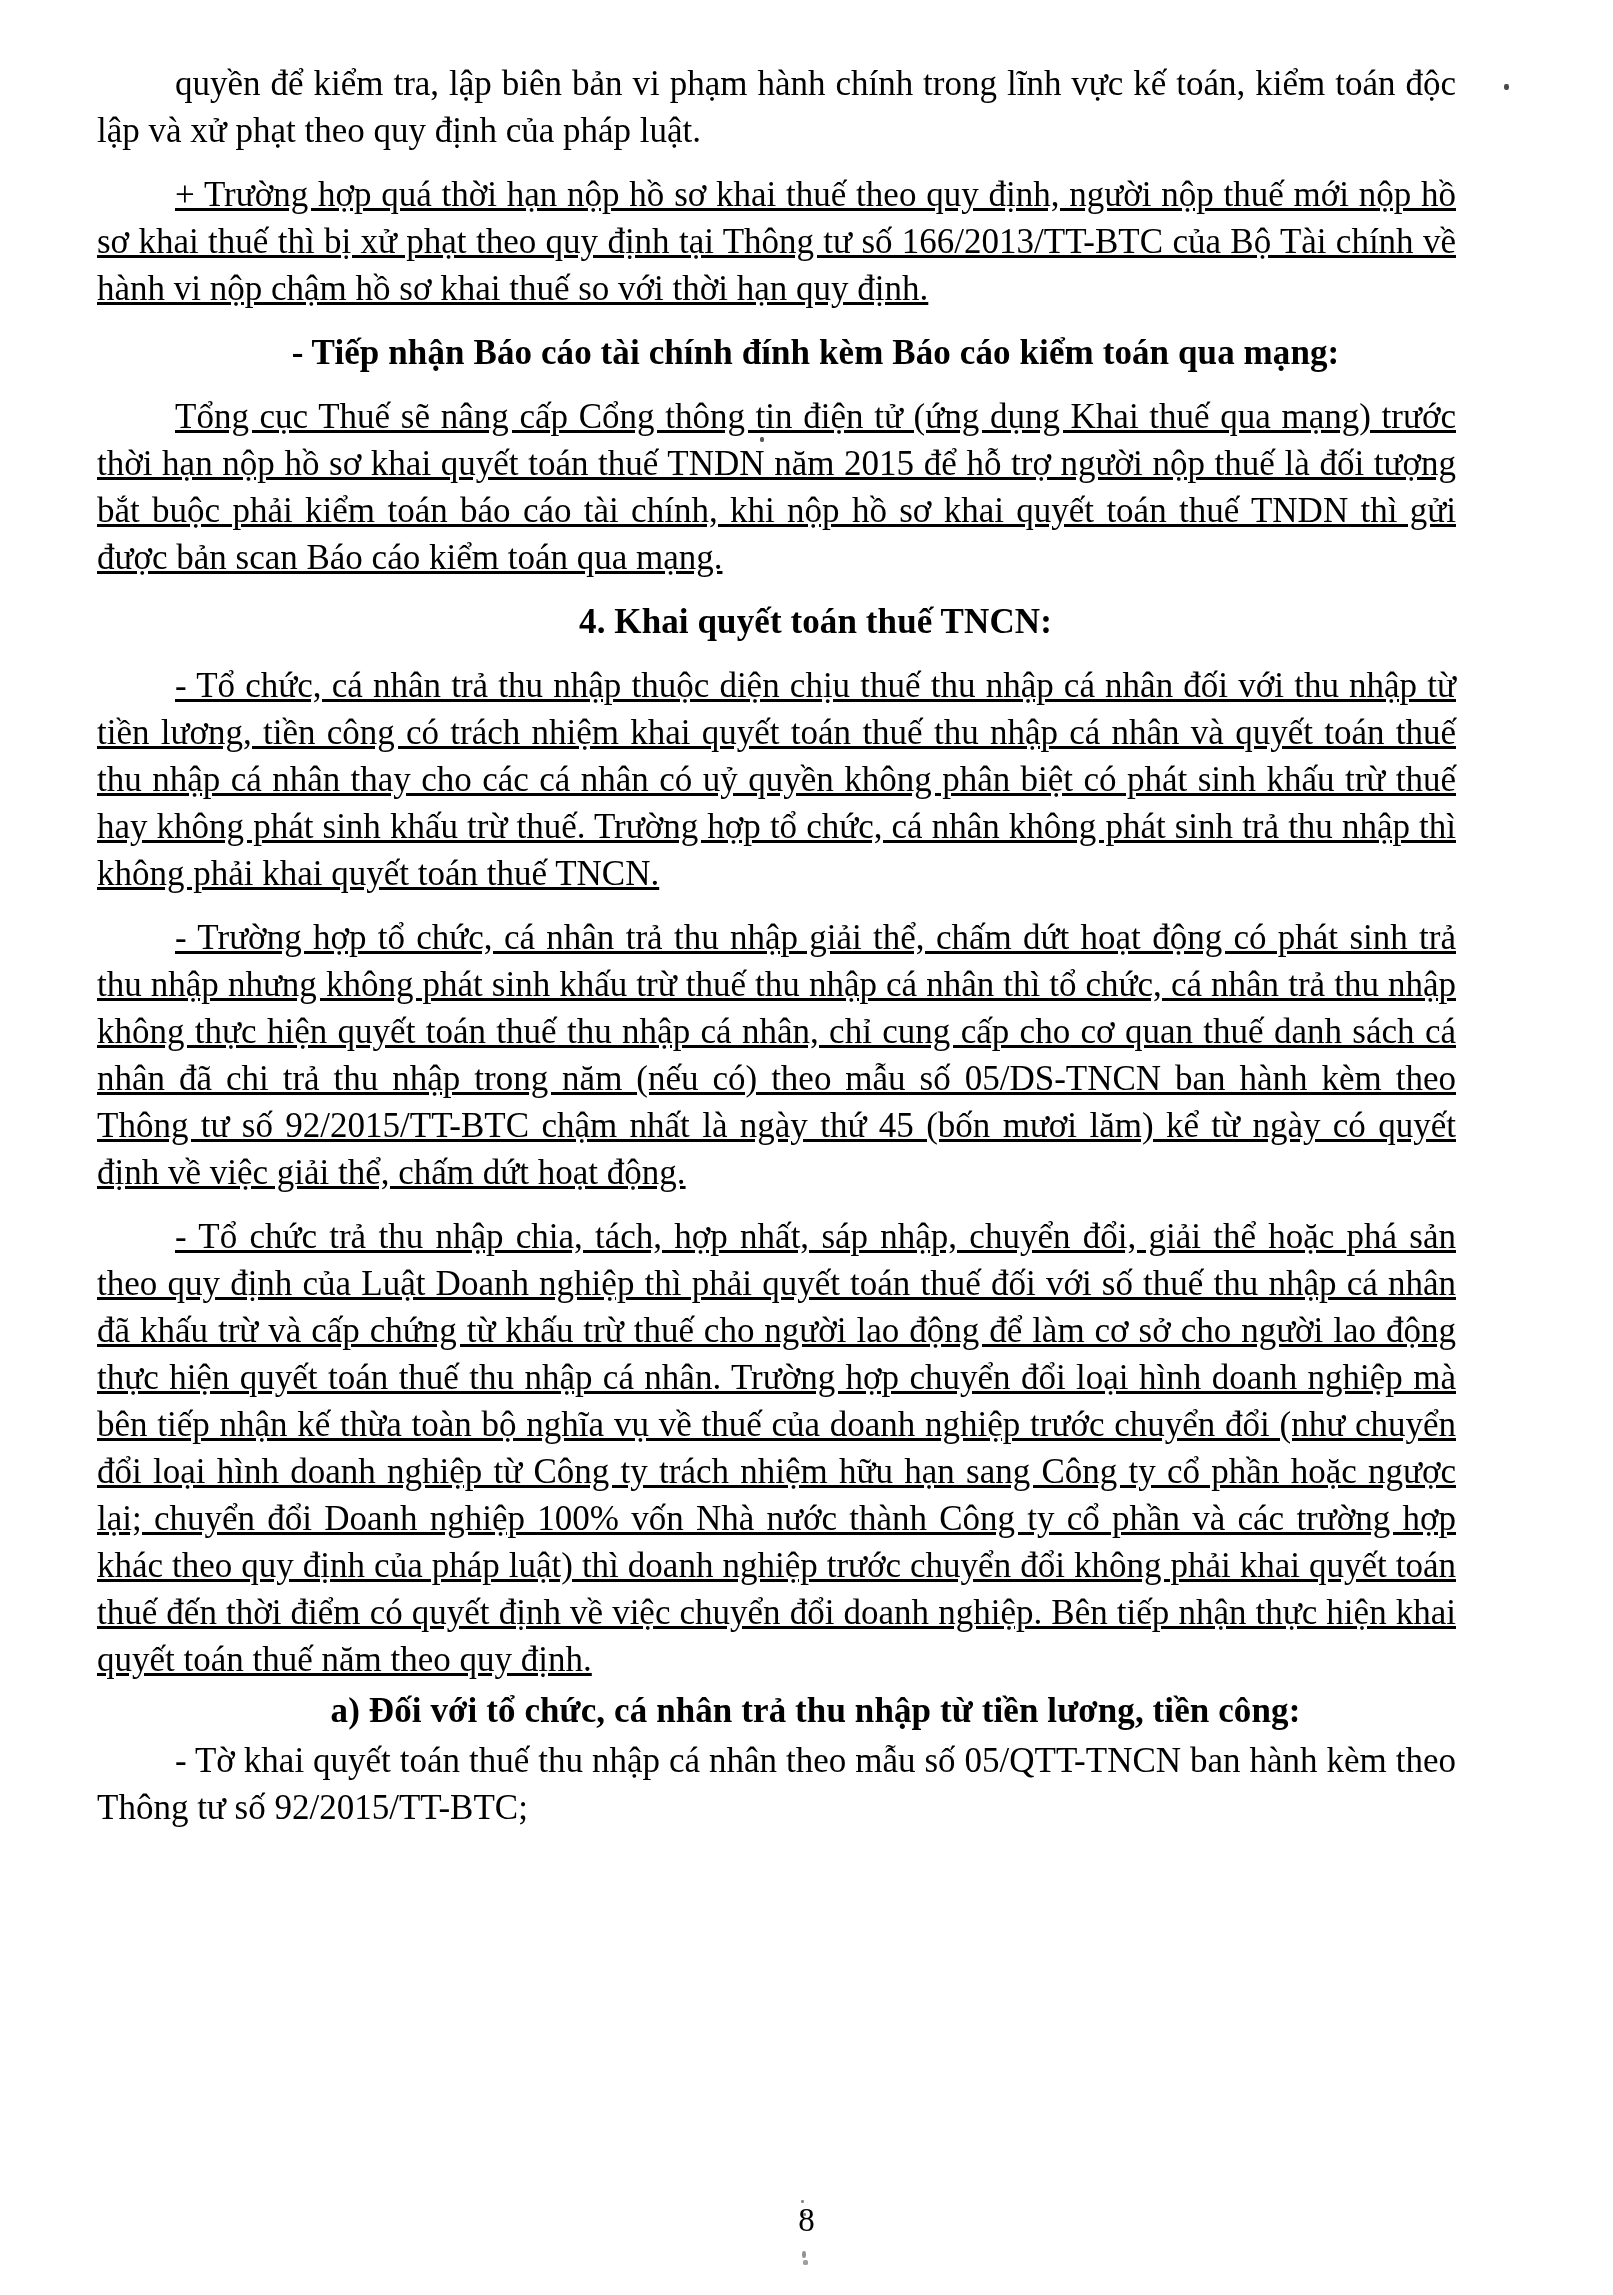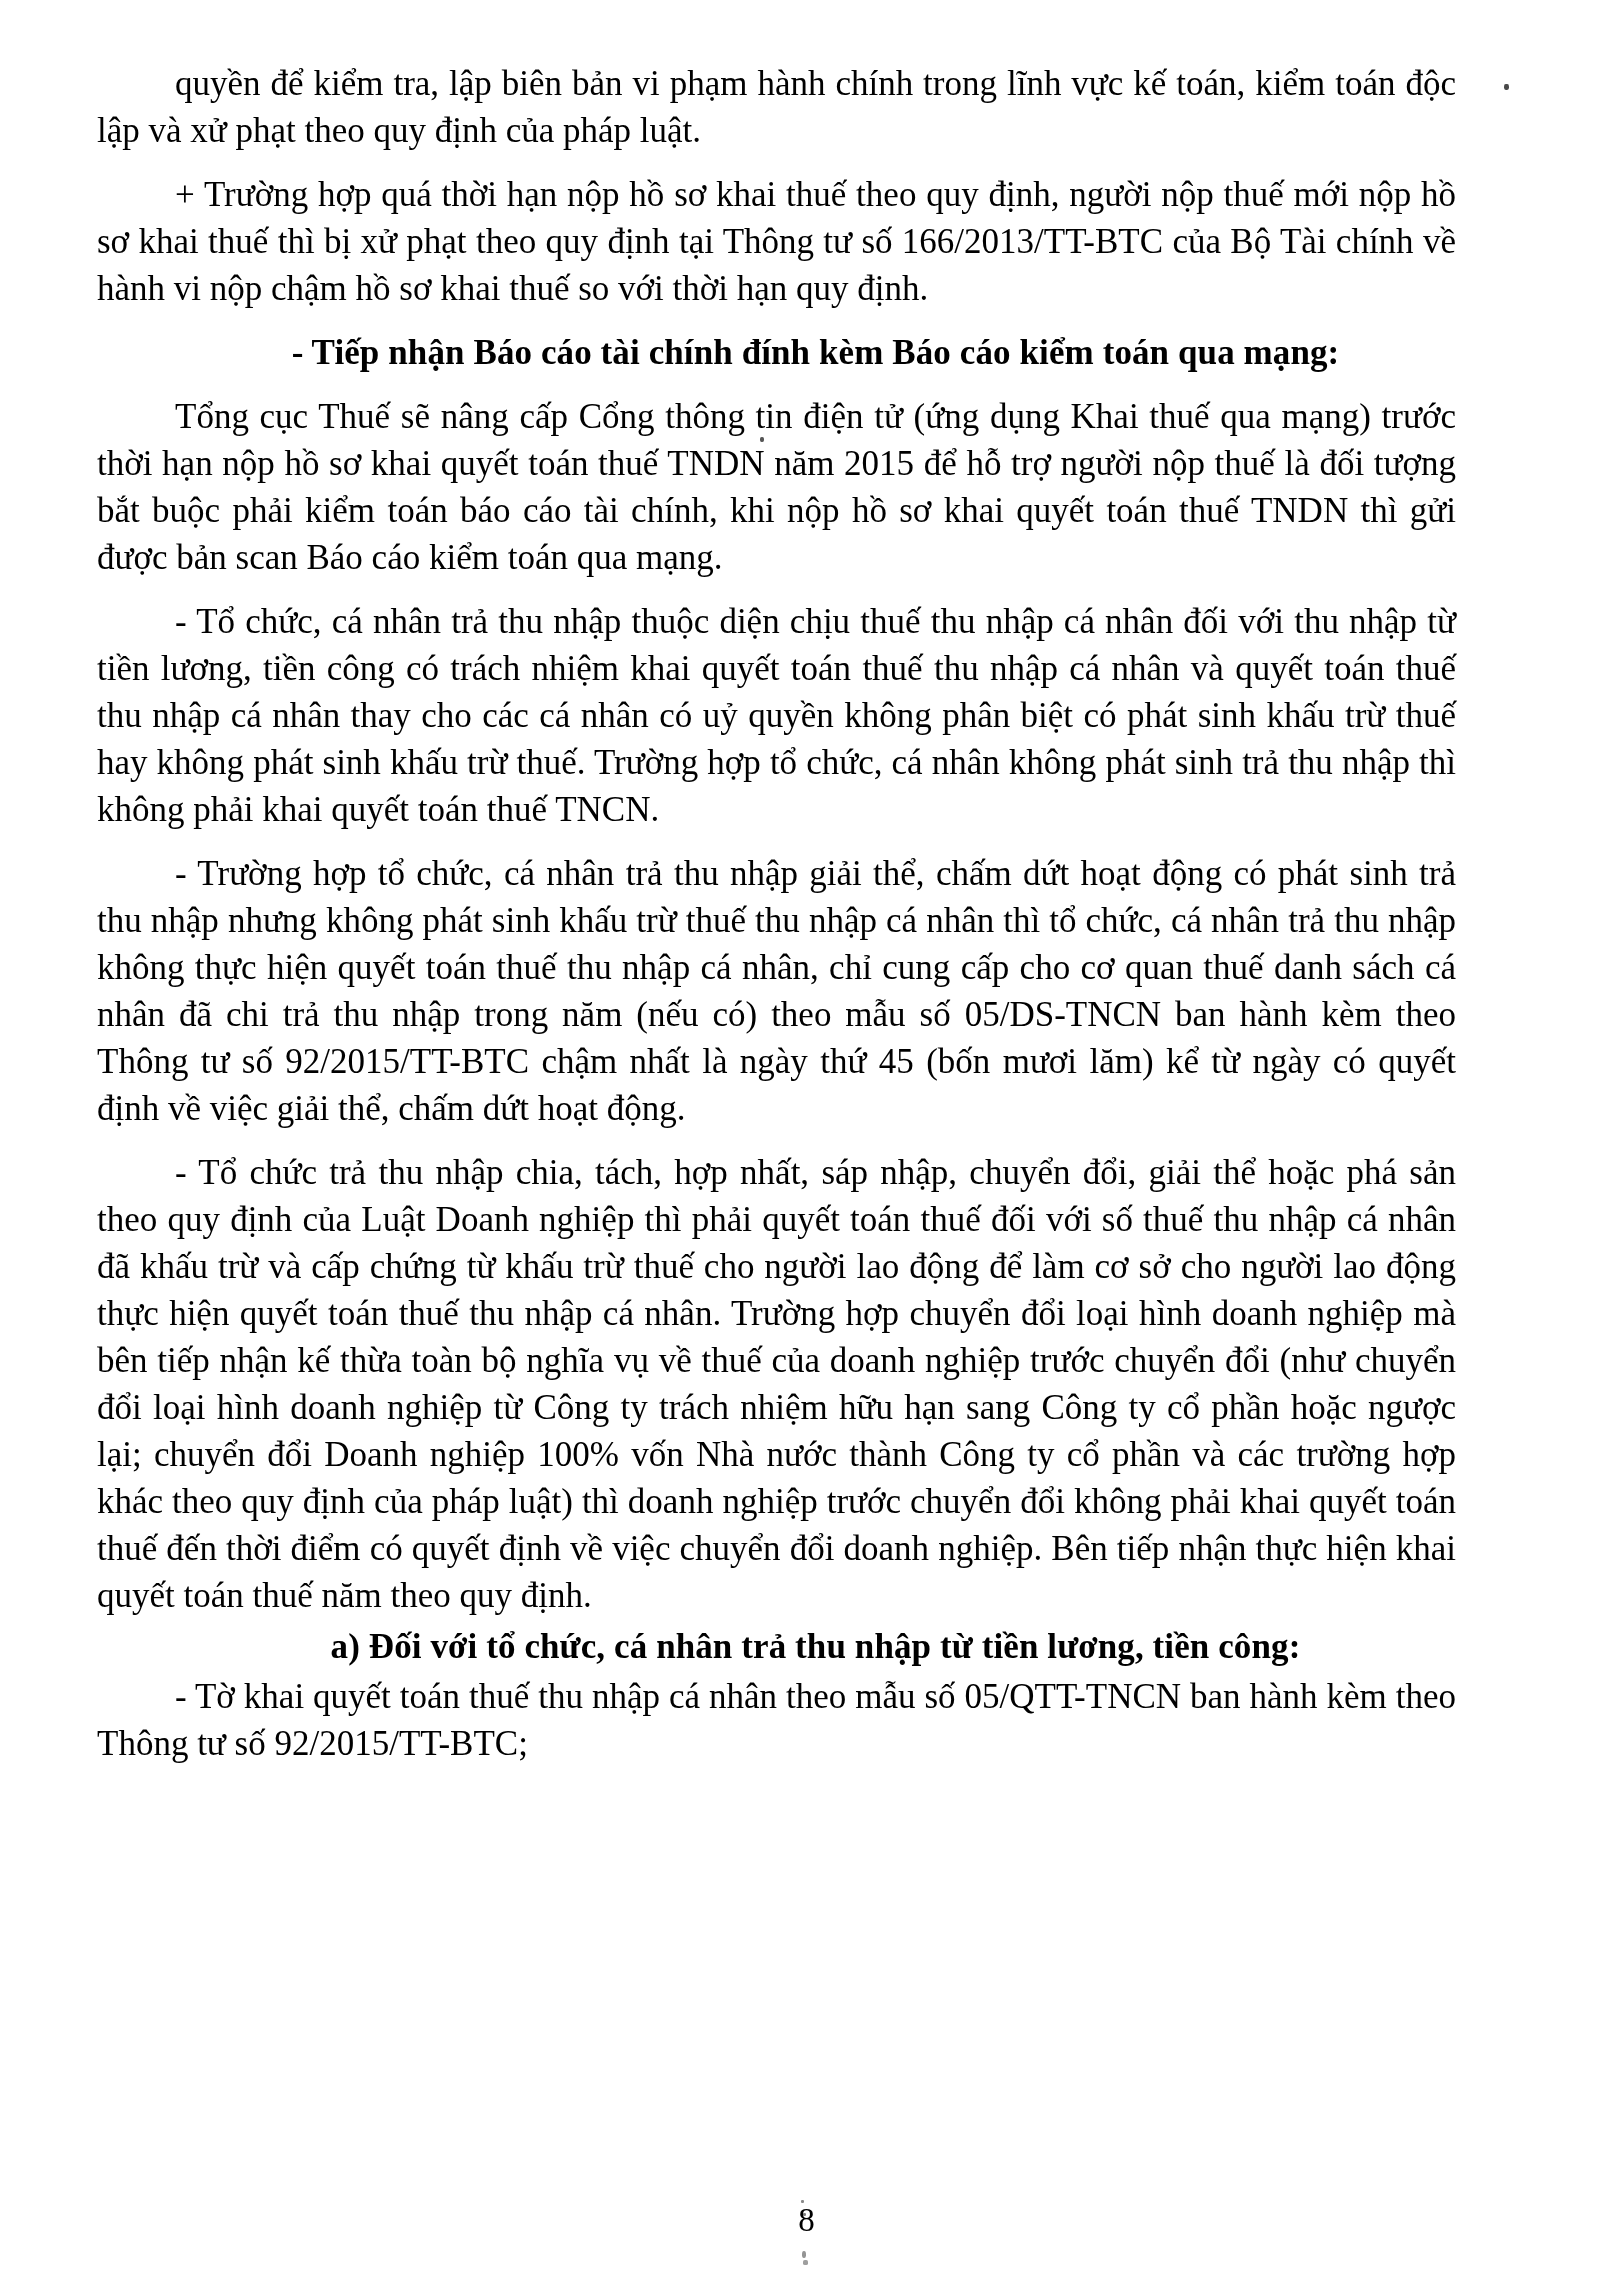--- a/index.html
+++ b/index.html
@@ -30,20 +30,21 @@
     -webkit-font-smoothing: none;
   }
   .para {
     margin: 0 0 0 0;
     text-indent: 78px;
     text-align: justify;
     text-align-last: left;
   }
   .para.gap {
     margin-top: 17px;
+    text-decoration: underline;
   }
   .para.gap-sm {
     margin-top: 3px;
   }
   .heading {
     font-weight: bold;
     text-indent: 78px;
     text-align: center;
     margin: 17px 0 0 0;
     letter-spacing: 0.1px;
@@ -82,20 +83,21 @@
   <div class="content">
 
     <p class="para">quyền để kiểm tra, lập biên bản vi phạm hành chính trong lĩnh vực kế toán, kiểm toán độc lập và xử phạt theo quy định của pháp luật.</p>
 
     <p class="para gap">+ Trường hợp quá thời hạn nộp hồ sơ khai thuế theo quy định, người nộp thuế mới nộp hồ sơ khai thuế thì bị xử phạt theo quy định tại Thông tư số 166/2013/TT-BTC của Bộ Tài chính về hành vi nộp chậm hồ sơ khai thuế so với thời hạn quy định.</p>
 
     <p class="heading">- Tiếp nhận Báo cáo tài chính đính kèm Báo cáo kiểm toán qua mạng:</p>
 
     <p class="para gap">Tổng cục Thuế sẽ nâng cấp Cổng thông tin điện tử (ứng dụng Khai thuế qua mạng) trước thời hạn nộp hồ sơ khai quyết toán thuế TNDN năm 2015 để hỗ trợ người nộp thuế là đối tượng bắt buộc phải kiểm toán báo cáo tài chính, khi nộp hồ sơ khai quyết toán thuế TNDN thì gửi được bản scan Báo cáo kiểm toán qua mạng.</p>
 
+    <p class="heading">4. Khai quyết toán thuế TNCN:</p>
 
 
     <p class="para gap">- Tổ chức, cá nhân trả thu nhập thuộc diện chịu thuế thu nhập cá nhân đối với thu nhập từ tiền lương, tiền công có trách nhiệm khai quyết toán thuế thu nhập cá nhân và quyết toán thuế thu nhập cá nhân thay cho các cá nhân có uỷ quyền không phân biệt có phát sinh khấu trừ thuế hay không phát sinh khấu trừ thuế. Trường hợp tổ chức, cá nhân không phát sinh trả thu nhập thì không phải khai quyết toán thuế TNCN.</p>
 
     <p class="para gap">- Trường hợp tổ chức, cá nhân trả thu nhập giải thể, chấm dứt hoạt động có phát sinh trả thu nhập nhưng không phát sinh khấu trừ thuế thu nhập cá nhân thì tổ chức, cá nhân trả thu nhập không thực hiện quyết toán thuế thu nhập cá nhân, chỉ cung cấp cho cơ quan thuế danh sách cá nhân đã chi trả thu nhập trong năm (nếu có) theo mẫu số 05/DS-TNCN ban hành kèm theo Thông tư số 92/2015/TT-BTC chậm nhất là ngày thứ 45 (bốn mươi lăm) kể từ ngày có quyết định về việc giải thể, chấm dứt hoạt động.</p>
 
     <p class="para gap">- Tổ chức trả thu nhập chia, tách, hợp nhất, sáp nhập, chuyển đổi, giải thể hoặc phá sản theo quy định của Luật Doanh nghiệp thì phải quyết toán thuế đối với số thuế thu nhập cá nhân đã khấu trừ và cấp chứng từ khấu trừ thuế cho người lao động để làm cơ sở cho người lao động thực hiện quyết toán thuế thu nhập cá nhân. Trường hợp chuyển đổi loại hình doanh nghiệp mà bên tiếp nhận kế thừa toàn bộ nghĩa vụ về thuế của doanh nghiệp trước chuyển đổi (như chuyển đổi loại hình doanh nghiệp từ Công ty trách nhiệm hữu hạn sang Công ty cổ phần hoặc ngược lại; chuyển đổi Doanh nghiệp 100% vốn Nhà nước thành Công ty cổ phần và các trường hợp khác theo quy định của pháp luật) thì doanh nghiệp trước chuyển đổi không phải khai quyết toán thuế đến thời điểm có quyết định về việc chuyển đổi doanh nghiệp. Bên tiếp nhận thực hiện khai quyết toán thuế năm theo quy định.</p>
 
     <p class="heading tight">a) Đối với tổ chức, cá nhân trả thu nhập từ tiền lương, tiền công:</p>
 

